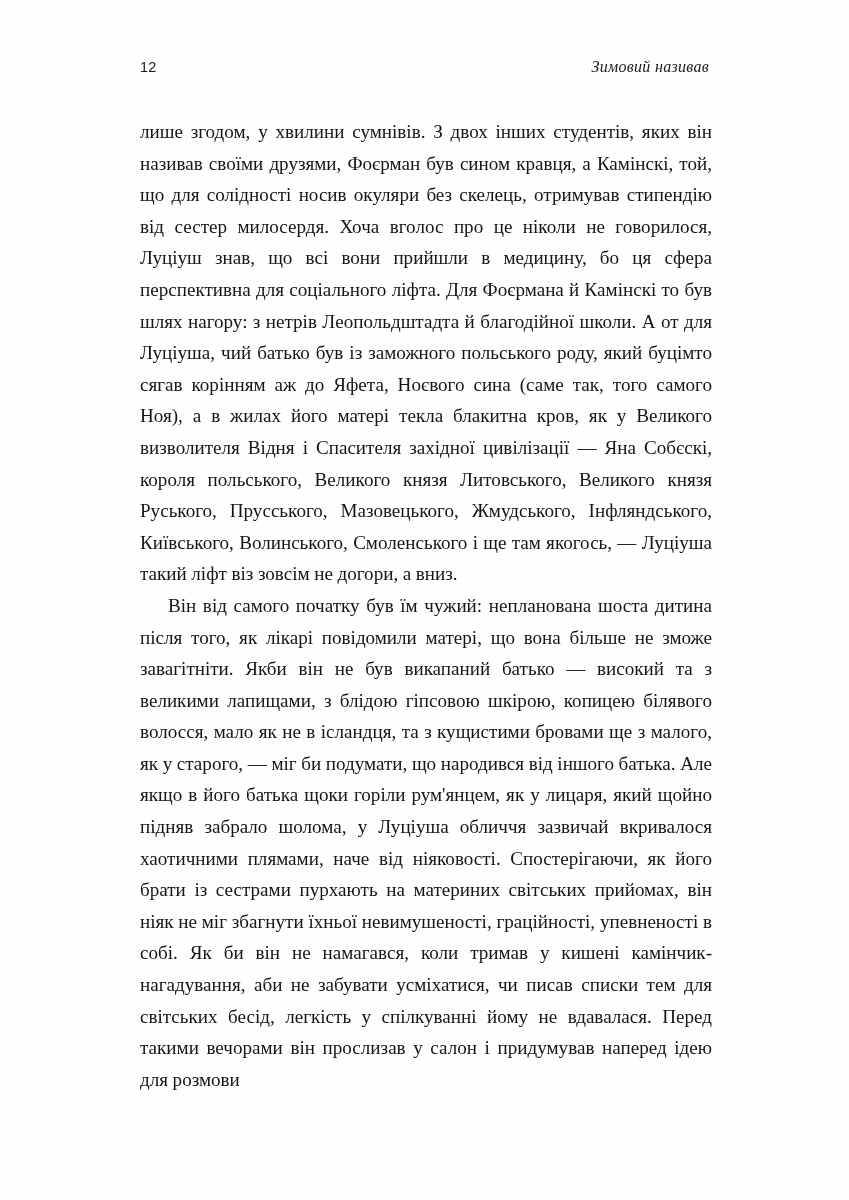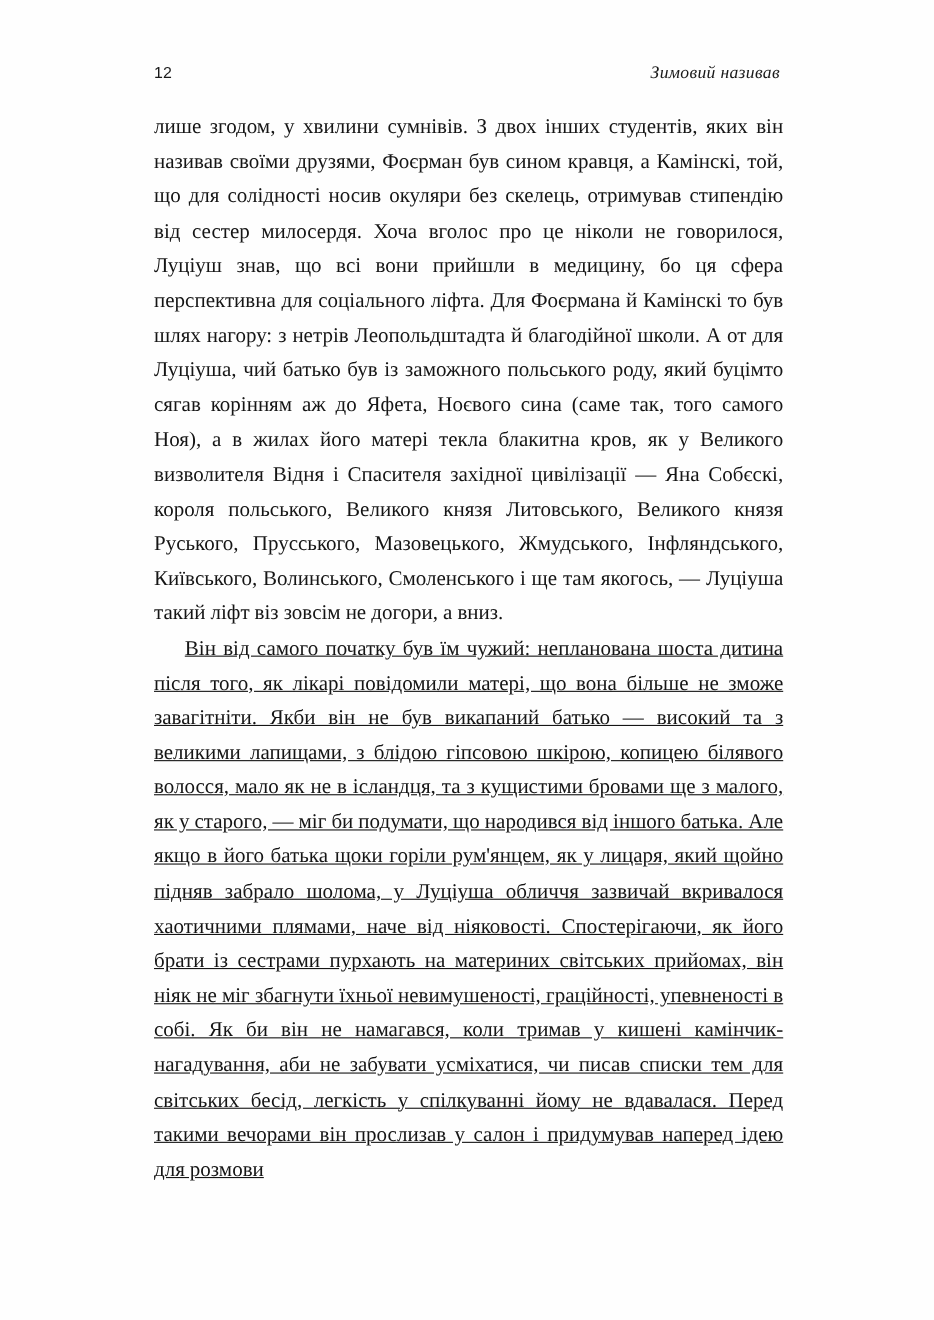--- a/index.html
+++ b/index.html
@@ -39,37 +39,36 @@
   }
   .running-title {
     font-family: "Liberation Serif", serif;
     font-style: italic;
     font-size: 16px;
     color: #1a1a1a;
     letter-spacing: 0.3px;
   }
   .body-col {
     position: absolute;
-    top: 100px;
+    top: 116px;
     left: 140px;
     width: 572px;
   }
   p.para {
     margin: 0;
     font-size: 19.1px;
     line-height: 31.6px;
     text-align: justify;
     text-justify: inter-word;
     color: #151515;
     hyphens: manual;
     word-spacing: -0.2px;
   }
   p.para + p.para {
     text-indent: 28px;
-    text-decoration: underline;
   }
 </style>
 </head>
 <body>
 
 <div class="page">
 
   <div class="header">
     <span class="folio">12</span>
     <span class="running-title">Зимовий називав</span>

